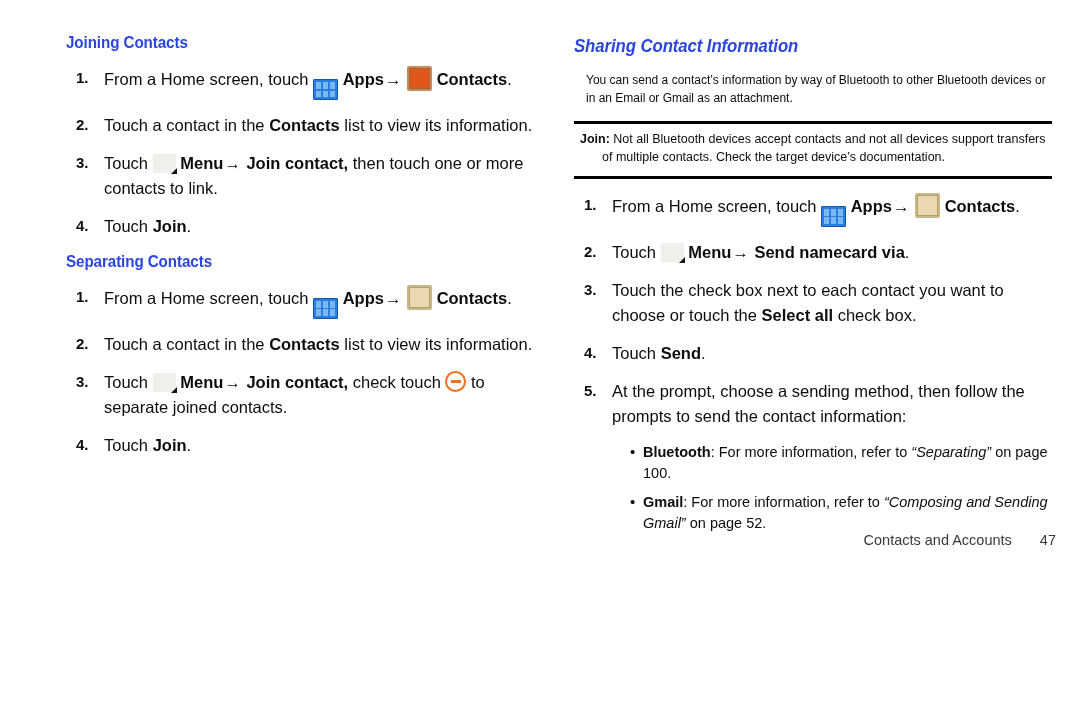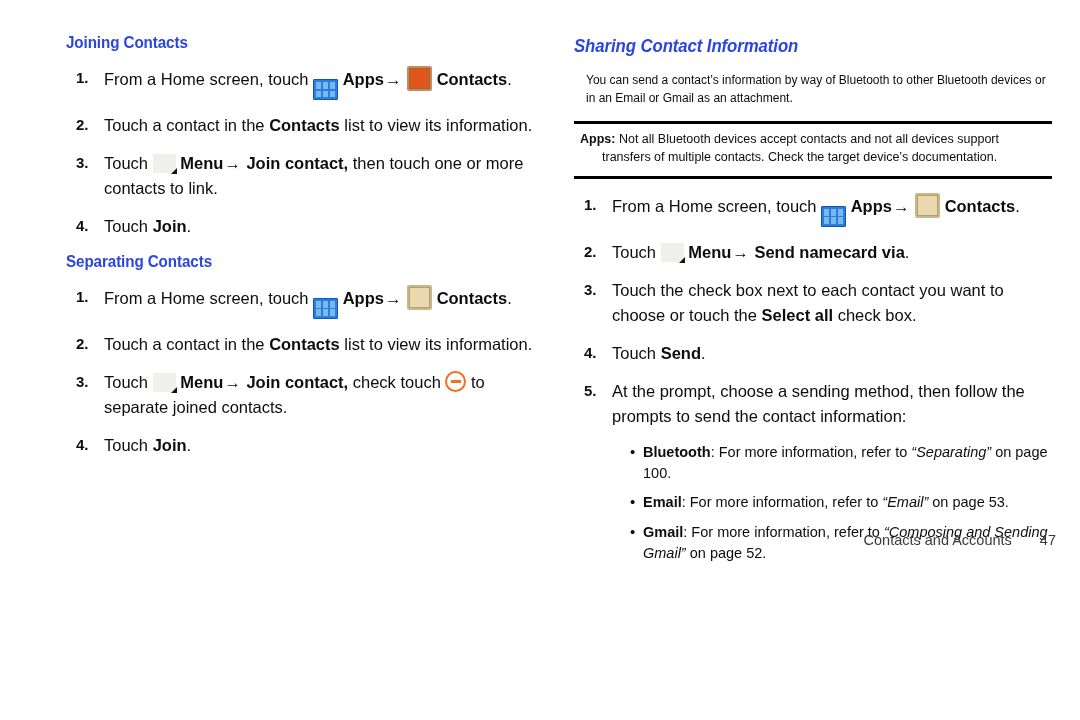--- a/index.html
+++ b/index.html
@@ -346,21 +346,21 @@
 
     <div class="col-gap"></div>
 
     <div class="col-right">
 
       <h2 class="section-head">Sharing Contact Information</h2>
 
       <p class="intro">You can send a contact’s information by way of Bluetooth to other Bluetooth devices or in an Email or Gmail as an attachment.</p>
 
       <div class="callout">
-        <div class="ctext"><span class="clabel">Apps:</span>
+        <div class="ctext"><span class="clabel">Join:</span>
           <span>Not all Bluetooth devices accept contacts and not all devices support transfers of multiple contacts. Check the target device’s documentation.</span></div>
       </div>
 
       <ol class="steps">
         <li class="step">
           <span class="num">1.</span>
           <span class="body"><span>From a Home screen, touch</span>
             <span class="ico ico-apps"><span class="grid">
                   <i></i>
                   <i></i>
@@ -401,23 +401,20 @@
         <li class="step">
           <span class="num">5.</span>
           <span class="body">At the prompt, choose a sending method, then follow the prompts to send the contact information:</span>
         </li>
       </ol>
 
       <ul class="bullets">
         <li><b>Bluetooth</b><span>: For more information, refer to</span>
           <span class="ital">“Separating”</span>
           <span>on page 100.</span></li>
-        <li><b>Email</b><span>: For more information, refer to</span>
-          <span class="ital">“Email”</span>
-          <span>on page 53.</span></li>
         <li><b>Gmail</b><span>: For more information, refer to</span>
           <span class="ital">“Composing and Sending Gmail”</span>
           <span>on page 52.</span></li>
       </ul>
     </div>
   </div>
 
   <div class="footer">
     <span>Contacts and Accounts</span><span class="fnum">47</span>
   </div>

